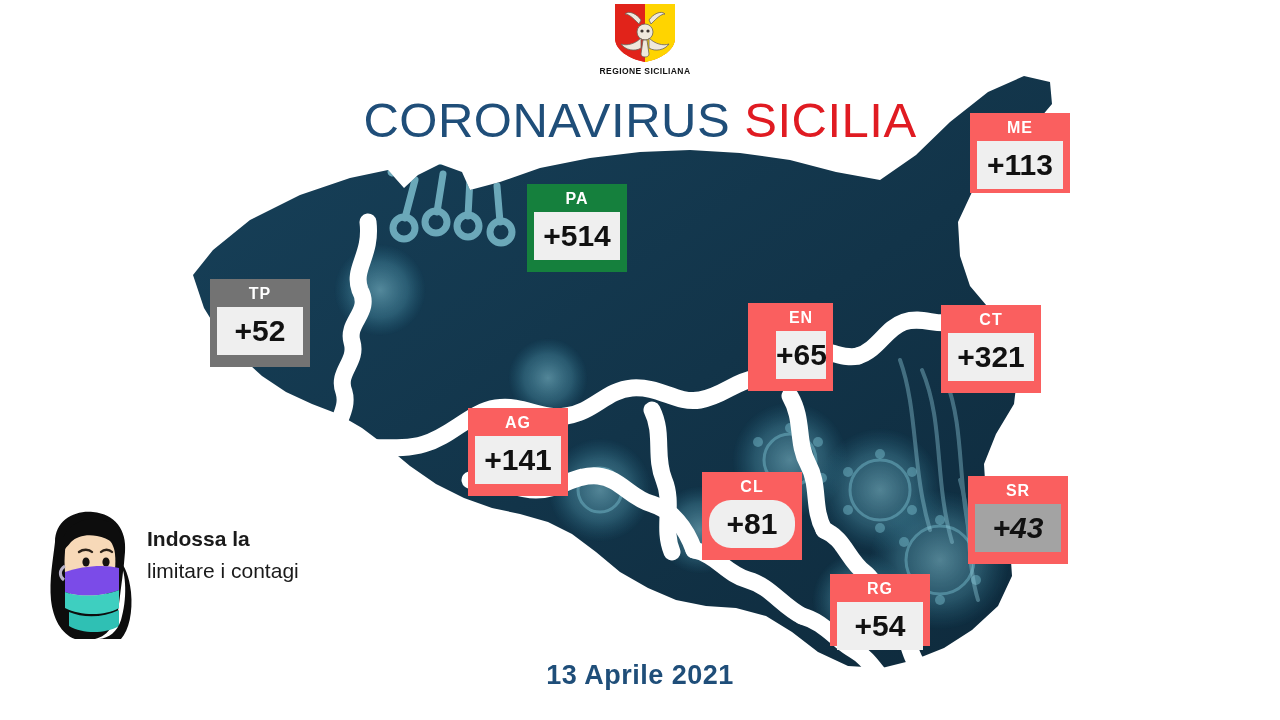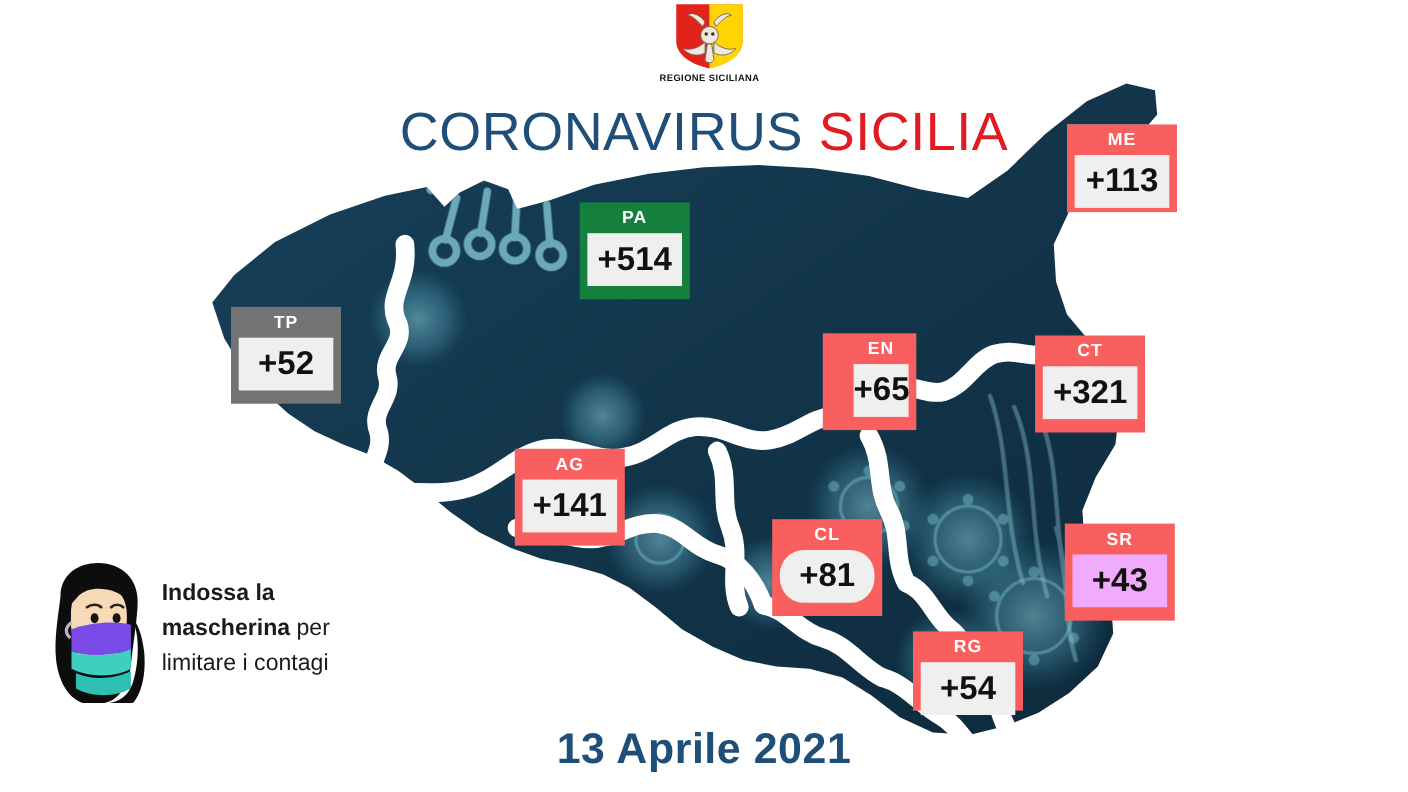--- a/index.html
+++ b/index.html
@@ -121,21 +121,21 @@
   }
   #mask-text .bold { font-weight: bold; }
 
   
   #date {
     position: absolute;
     left: 0;
     top: 660px;
     width: 1280px;
     text-align: center;
-    font-size: 39px;
+    font-size: 27px;
     font-weight: bold;
     color: #1F4E79;
     letter-spacing: 0.5px;
     font-family: "Liberation Sans", sans-serif;
   }
 </style>
 </head>
 <body>
 
 <div id="page">
@@ -335,21 +335,21 @@
       <div class="province-card" style="left: 468px; top: 408px; width: 100px; height: 88px; background: rgb(250, 95, 95);">
         <div class="province-code">AG</div>
         <div class="province-value" style="background: rgb(239, 239, 239); color: rgb(17, 17, 17);">+141</div>
       </div>
       <div class="province-card" style="left: 702px; top: 472px; width: 100px; height: 88px; background: rgb(250, 95, 95);">
         <div class="province-code">CL</div>
         <div class="province-value" style="background: rgb(239, 239, 239); color: rgb(17, 17, 17); border-radius: 22px;">+81</div>
       </div>
       <div class="province-card" style="left: 968px; top: 476px; width: 100px; height: 88px; background: rgb(250, 95, 95);">
         <div class="province-code">SR</div>
-        <div class="province-value" style="background: #f0abfc; color: rgb(17, 17, 17);">+43</div>
+        <div class="province-value" style="background: #a3a3a3; color: rgb(17, 17, 17); font-style: italic;">+43</div>
       </div>
       <div class="province-card" style="left: 830px; top: 574px; width: 100px; height: 72px; background: rgb(250, 95, 95);">
         <div class="province-code">RG</div>
         <div class="province-value" style="background: rgb(239, 239, 239); color: rgb(17, 17, 17);">+54</div>
       </div>
     </div>
 
   <div id="mask-block">
     <svg id="mask-illustration" viewBox="0 0 106 132" xmlns="http://www.w3.org/2000/svg">
 
@@ -377,20 +377,19 @@
       <path d="M30,64 C46,58 70,56 84,60 L84,82 C70,88 46,90 30,84 Z" fill="#7B4BE8"></path>
 
       <path d="M30,84 C46,90 70,88 84,82 L84,100 C70,108 46,108 30,100 Z" fill="#3ECFC0"></path>
 
       <path d="M34,104 C48,110 68,110 84,102 L84,118 C70,126 48,126 34,118 Z" fill="#2FC0B4"></path>
 
       <path d="M84,52 C92,66 92,92 86,112 C82,124 74,130 64,131 L86,131 C94,122 98,104 96,84 C94,68 90,58 84,52 Z" fill="#0D0D0D"></path>
     </svg>
     <div id="mask-text">
       <div><span class="bold">Indossa la</span></div>
-      <div><span class="bold">mascherina</span><span> per</span></div>
       <div><span>limitare i contagi</span></div>
     </div>
   </div>
 
   <div id="date">13 Aprile 2021</div>
 
 </div>
 
 </body></html>

